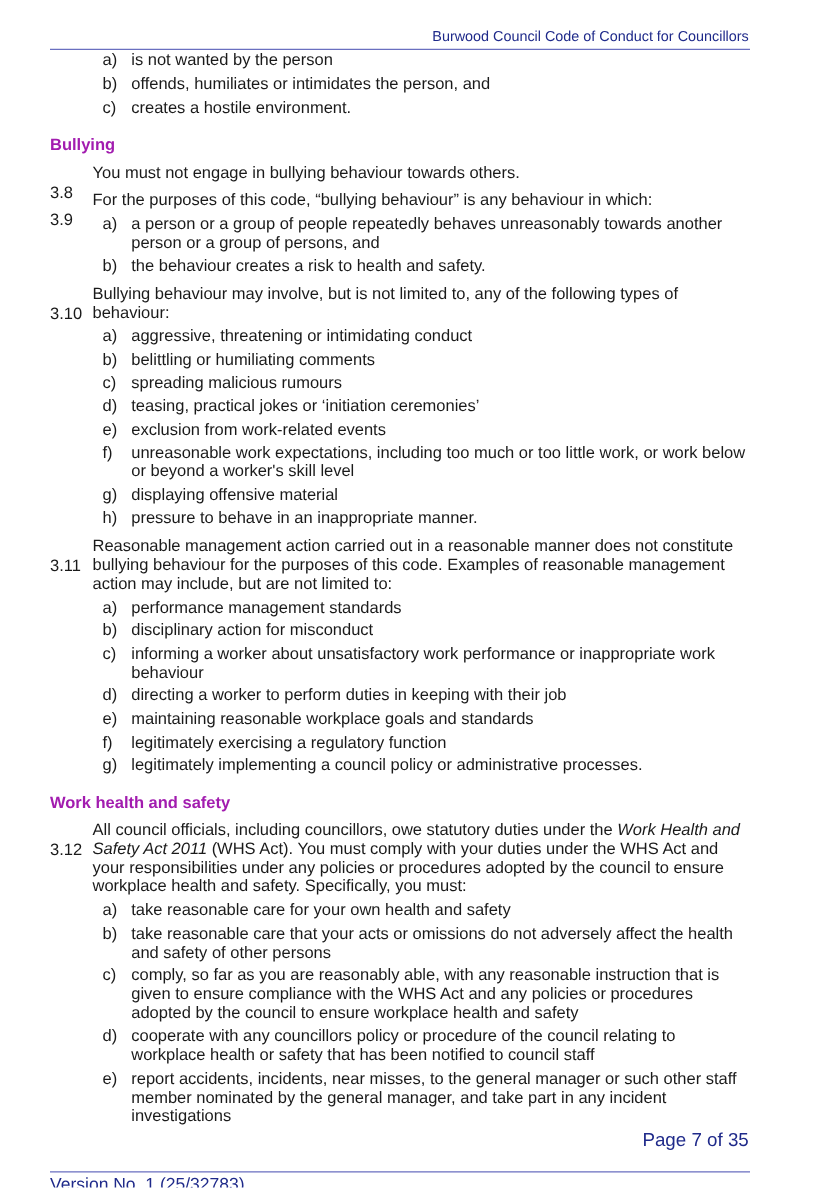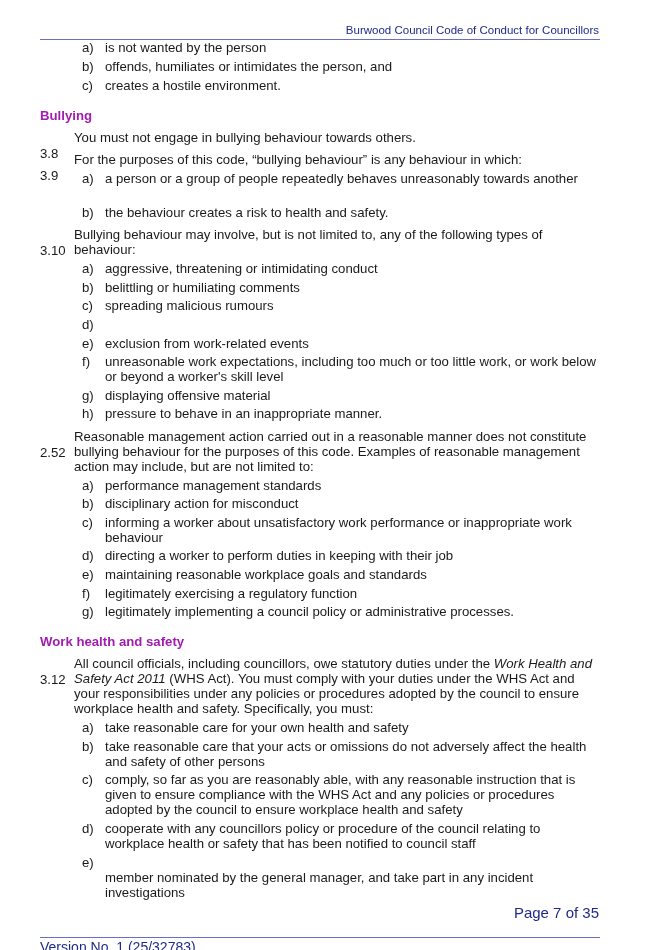--- a/index.html
+++ b/index.html
@@ -29,47 +29,47 @@
 
   <div class="item abs" style="top:0px"><span class="lbl">a)</span><span>is not wanted by the person</span></div>
   <div class="item abs" style="top:19px"><span class="lbl">b)</span><span>offends, humiliates or intimidates the person, and</span></div>
   <div class="item abs" style="top:38px"><span class="lbl">c)</span><span>creates a hostile environment.</span></div>
 
   <div class="heading abs" style="top:68px">Bullying</div>
 
   <div class="clause abs" style="top:90px;width:560px"><span class="num">3.8</span><span>You must not engage in bullying behaviour towards others.</span></div>
 
   <div class="clause abs" style="top:112px;width:560px"><span class="num">3.9</span><span>For the purposes of this code, “bullying behaviour” is any behaviour in which:</span></div>
-  <div class="item abs" style="top:131px"><span class="lbl">a)</span><span>a person or a group of people repeatedly behaves unreasonably towards another</span><br></div>
+  <div class="item abs" style="top:131px"><span class="lbl">a)</span><span>a person or a group of people repeatedly behaves unreasonably towards another</span><br><span>person or a group of persons, and</span></div>
   <div class="item abs" style="top:165px"><span class="lbl">b)</span><span>the behaviour creates a risk to health and safety.</span></div>
 
   <div class="clause abs" style="top:187px;width:560px"><span class="num">3.10</span><span>Bullying behaviour may involve, but is not limited to, any of the following types of</span><br><span>behaviour:</span></div>
   <div class="item abs" style="top:221px"><span class="lbl">a)</span><span>aggressive, threatening or intimidating conduct</span></div>
   <div class="item abs" style="top:240px"><span class="lbl">b)</span><span>belittling or humiliating comments</span></div>
   <div class="item abs" style="top:258px"><span class="lbl">c)</span><span>spreading malicious rumours</span></div>
-  <div class="item abs" style="top:277px"><span class="lbl">d)</span></div>
+  <div class="item abs" style="top:277px"><span class="lbl">d)</span><span>teasing, practical jokes or ‘initiation ceremonies’</span></div>
   <div class="item abs" style="top:296px"><span class="lbl">e)</span><span>exclusion from work-related events</span></div>
   <div class="item abs" style="top:314px"><span class="lbl">f)</span><span>unreasonable work expectations, including too much or too little work, or work below</span><br><span>or beyond a worker's skill level</span></div>
   <div class="item abs" style="top:348px"><span class="lbl">g)</span><span>displaying offensive material</span></div>
   <div class="item abs" style="top:366px"><span class="lbl">h)</span><span>pressure to behave in an inappropriate manner.</span></div>
 
-  <div class="clause abs" style="top:389px;width:560px"><span class="num">2.52</span><span>Reasonable management action carried out in a reasonable manner does not constitute</span><br><span>bullying behaviour for the purposes of this code. Examples of reasonable management</span><br><span>action may include, but are not limited to:</span></div>
+  <div class="clause abs" style="top:389px;width:560px"><span class="num">3.11</span><span>Reasonable management action carried out in a reasonable manner does not constitute</span><br><span>bullying behaviour for the purposes of this code. Examples of reasonable management</span><br><span>action may include, but are not limited to:</span></div>
   <div class="item abs" style="top:438px"><span class="lbl">a)</span><span>performance management standards</span></div>
   <div class="item abs" style="top:456px"><span class="lbl">b)</span><span>disciplinary action for misconduct</span></div>
   <div class="item abs" style="top:475px"><span class="lbl">c)</span><span>informing a worker about unsatisfactory work performance or inappropriate work</span><br><span>behaviour</span></div>
   <div class="item abs" style="top:508px"><span class="lbl">d)</span><span>directing a worker to perform duties in keeping with their job</span></div>
   <div class="item abs" style="top:527px"><span class="lbl">e)</span><span>maintaining reasonable workplace goals and standards</span></div>
   <div class="item abs" style="top:546px"><span class="lbl">f)</span><span>legitimately exercising a regulatory function</span></div>
   <div class="item abs" style="top:564px"><span class="lbl">g)</span><span>legitimately implementing a council policy or administrative processes.</span></div>
 
   <div class="heading abs" style="top:594px">Work health and safety</div>
 
   <div class="clause abs" style="top:616px;width:560px"><span class="num">3.12</span><span>All council officials, including councillors, owe statutory duties under the </span><i>Work Health and</i><br><i>Safety Act 2011</i><span> (WHS Act). You must comply with your duties under the WHS Act and</span><br><span>your responsibilities under any policies or procedures adopted by the council to ensure</span><br><span>workplace health and safety. Specifically, you must:</span></div>
   <div class="item abs" style="top:680px"><span class="lbl">a)</span><span>take reasonable care for your own health and safety</span></div>
   <div class="item abs" style="top:699px"><span class="lbl">b)</span><span>take reasonable care that your acts or omissions do not adversely affect the health</span><br><span>and safety of other persons</span></div>
   <div class="item abs" style="top:732px"><span class="lbl">c)</span><span>comply, so far as you are reasonably able, with any reasonable instruction that is</span><br><span>given to ensure compliance with the WHS Act and any policies or procedures</span><br><span>adopted by the council to ensure workplace health and safety</span></div>
   <div class="item abs" style="top:781px"><span class="lbl">d)</span><span>cooperate with any councillors policy or procedure of the council relating to</span><br><span>workplace health or safety that has been notified to council staff</span></div>
-  <div class="item abs" style="top:815px"><span class="lbl">e)</span><br><span>member nominated by the general manager, and take part in any incident</span><br><span>investigations</span></div>
+  <div class="item abs" style="top:815px"><span class="lbl">e)</span><span>report accidents, incidents, near misses, to the general manager or such other staff</span><br><span>member nominated by the general manager, and take part in any incident</span><br><span>investigations</span></div>
 </div>
 
 <div class="footer-rule"></div>
 <div class="footer-left">Version No.  1 (25/32783)</div>
 <div class="footer-right">Page 7 of 35</div>
 
 </body></html>

